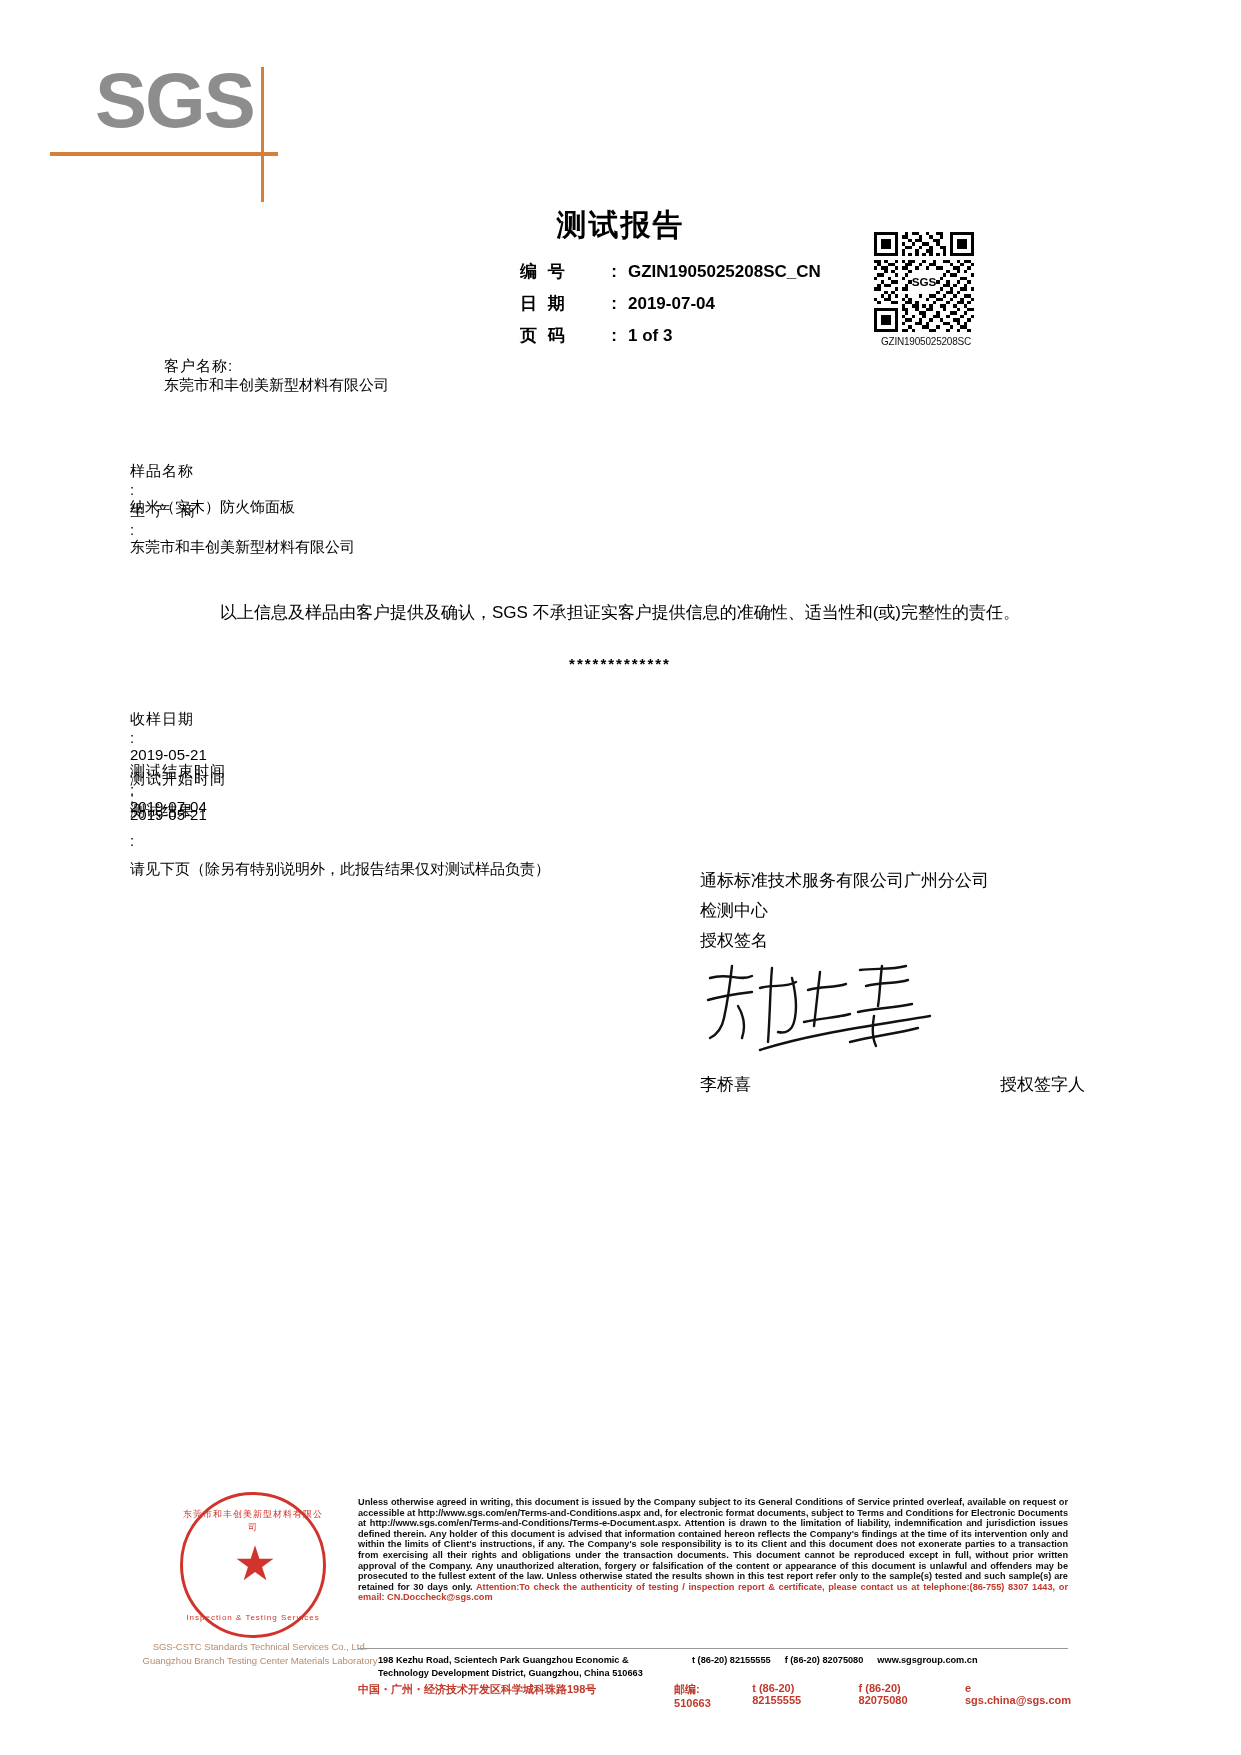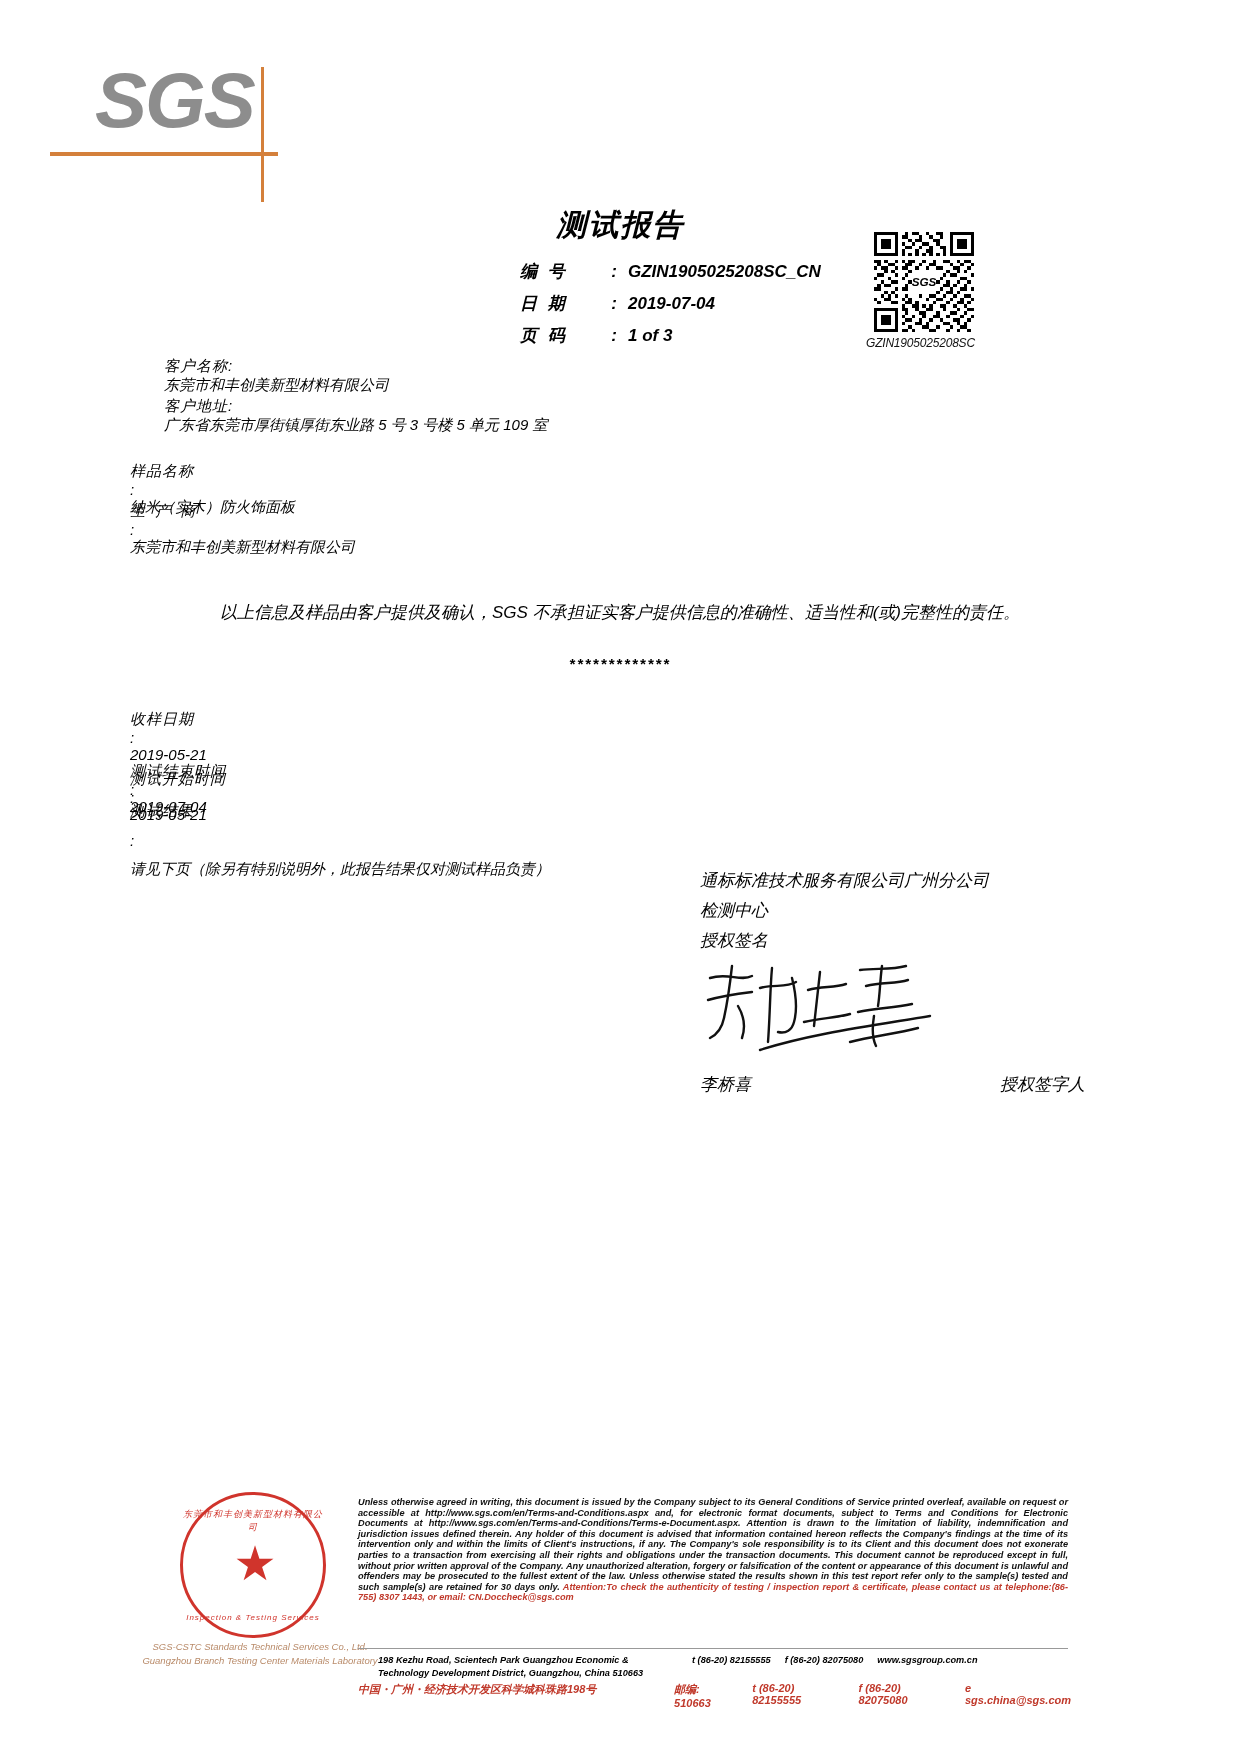--- a/index.html
+++ b/index.html
@@ -11,21 +11,20 @@
     font-family: "Liberation Sans", "DejaVu Sans", sans-serif;
     color: #000;
   }
   .page {
     position: relative;
     width: 1241px;
     height: 1755px;
     margin: 0 auto;
     background: #fff;
     overflow: hidden;
-    font-style: italic;
   }
 
   
   .logo-wrap {
     position: absolute;
     left: 95px;
     top: 55px;
     width: 230px;
     height: 110px;
   }
@@ -101,22 +100,22 @@
   .qr-canvas {
     width: 100px;
     height: 100px;
     display: block;
   }
   .qr-caption {
     position: absolute;
     left: 866px;
     top: 336px;
     width: 120px;
-    text-align: left;
-    font-size: 12px;
+    text-align: center;
+    font-size: 10px;
     color: #111;
     letter-spacing: -0.2px;
   }
 
   
   .field {
     position: absolute;
     font-size: 15px;
     display: flex;
     align-items: baseline;
@@ -537,24 +536,20 @@
       <rect x="11" y="11" width="7" height="7" fill="#fff"></rect>
       <text x="14.5" y="15.6" font-size="3.4" text-anchor="middle" fill="#000" font-family="Liberation Sans, sans-serif" font-weight="bold">SGS</text>
     </svg>
   </div>
   <div class="qr-caption">GZIN1905025208SC</div>
 
   <div class="field" style="left:130px; top:357px;">
     <span class="f-label">客户名称:</span>
     <span class="f-value" style="margin-left:34px;">东莞市和丰创美新型材料有限公司</span>
   </div>
-  <div class="field" style="left:130px; top:397px;">
-    <span class="f-label">客户地址:</span>
-    <span class="f-value" style="margin-left:34px;">广东省东莞市厚街镇厚街东业路 5 号 3 号楼 5 单元 109 室</span>
-  </div>
 
   <div class="field" style="left:130px; top:462px;">
     <span class="f-label">样品名称</span>
     <span class="f-colon">:</span>
     <span class="f-value">纳米（实木）防火饰面板</span>
   </div>
   <div class="field" style="left:130px; top:502px;">
     <span class="f-label sp">生 产 商</span>
     <span class="f-colon">:</span>
     <span class="f-value">东莞市和丰创美新型材料有限公司</span>

